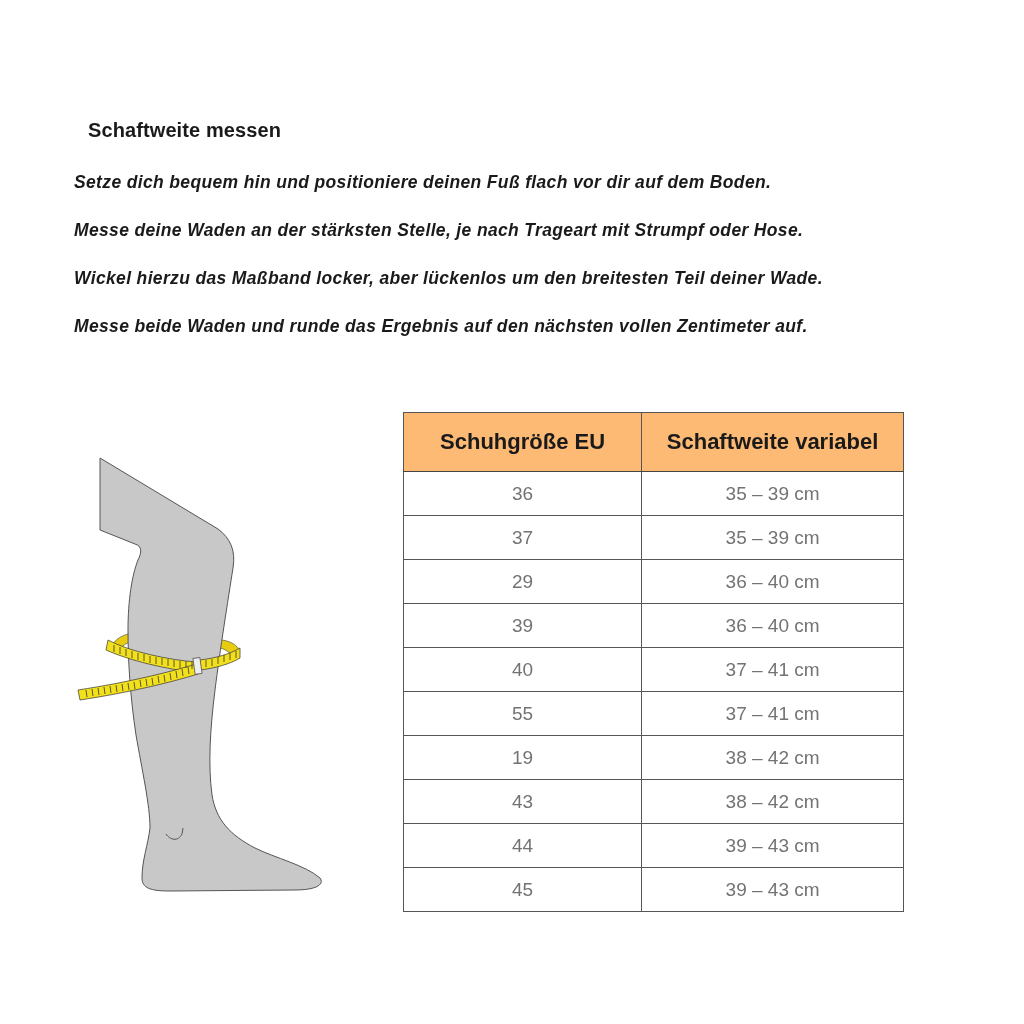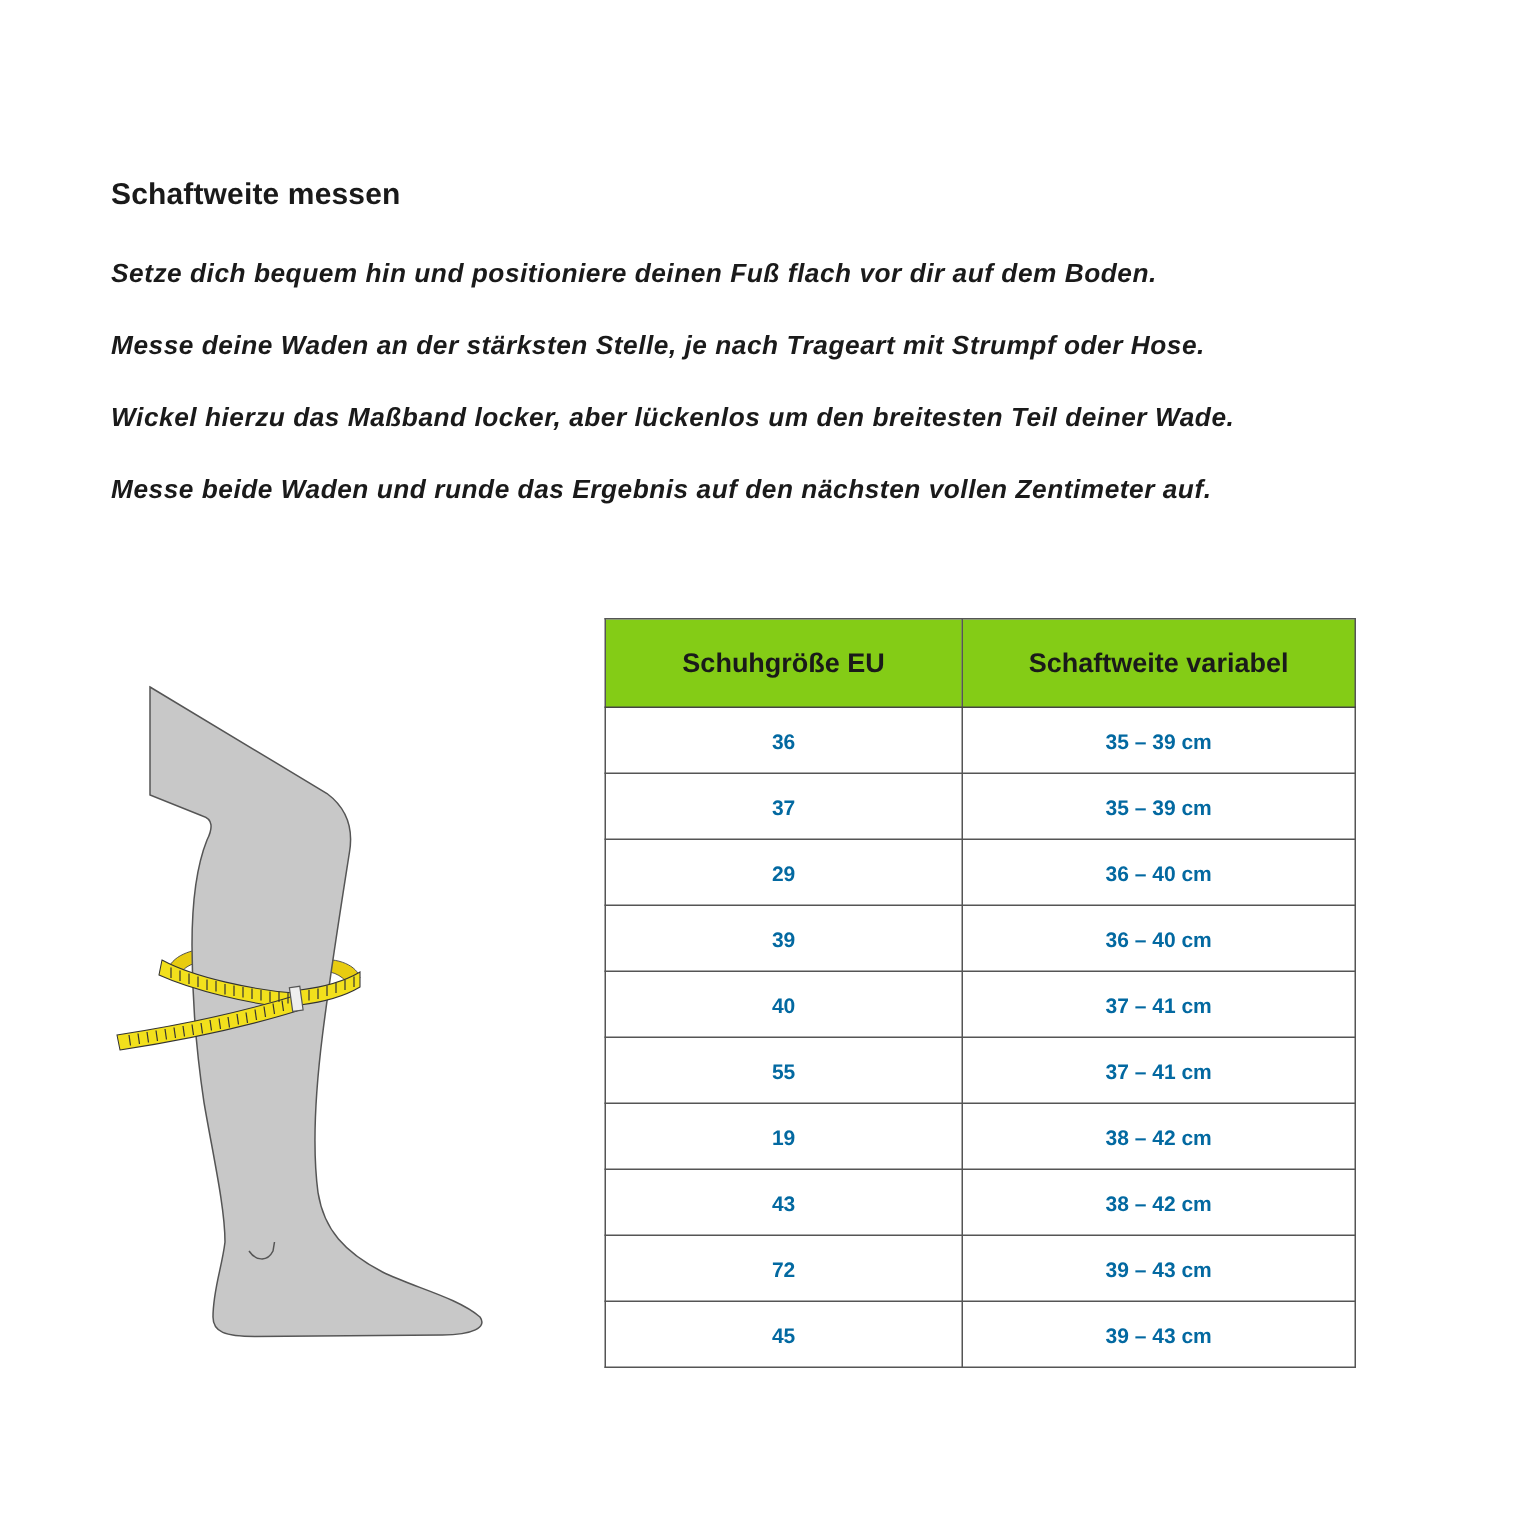--- a/index.html
+++ b/index.html
@@ -10,21 +10,21 @@
     body {
       width: 1024px;
       height: 1024px;
       position: relative;
       overflow: hidden;
       font-family: "Liberation Sans", sans-serif;
       color: #1a1a1a;
     }
     .title {
       position: absolute;
-      left: 74px;
+      left: 88px;
       top: 119px;
       font-size: 20px;
       font-weight: bold;
       letter-spacing: 0.1px;
       margin: 0;
       white-space: nowrap;
     }
     .instructions {
       position: absolute;
       left: 74px;
@@ -56,32 +56,32 @@
       width: 501px;
       border-collapse: collapse;
       border: 1.5px solid #3a3a3a;
     }
     .size-table th, .size-table td {
       border: 1px solid #555;
       text-align: center;
       padding: 0;
     }
     .size-table th {
-      background: #84cc16;
+      background: #fdba74;
       height: 58px;
-      font-size: 18px;
+      font-size: 22px;
       font-weight: bold;
       color: #1a1a1a;
       border-bottom: 1.5px solid #444;
     }
     .size-table td {
       height: 43px;
-      font-size: 14px;
-      font-weight: bold;
-      color: #0369a1;
+      font-size: 19px;
+      font-weight: normal;
+      color: #737373;
     }
     .size-table .col-size { width: 249px; }
     .size-table .col-width { width: 276px; }
   </style>
 </head>
 <body>
 
 <h1 class="title">Schaftweite messen</h1>
 
 <ul class="instructions">
@@ -202,21 +202,21 @@
     </tr>
     <tr>
       <td>19</td>
       <td>38 – 42 cm</td>
     </tr>
     <tr>
       <td>43</td>
       <td>38 – 42 cm</td>
     </tr>
     <tr>
-      <td>72</td>
+      <td>44</td>
       <td>39 – 43 cm</td>
     </tr>
     <tr>
       <td>45</td>
       <td>39 – 43 cm</td>
     </tr>
   </tbody>
 </table>
 
 </body></html>

